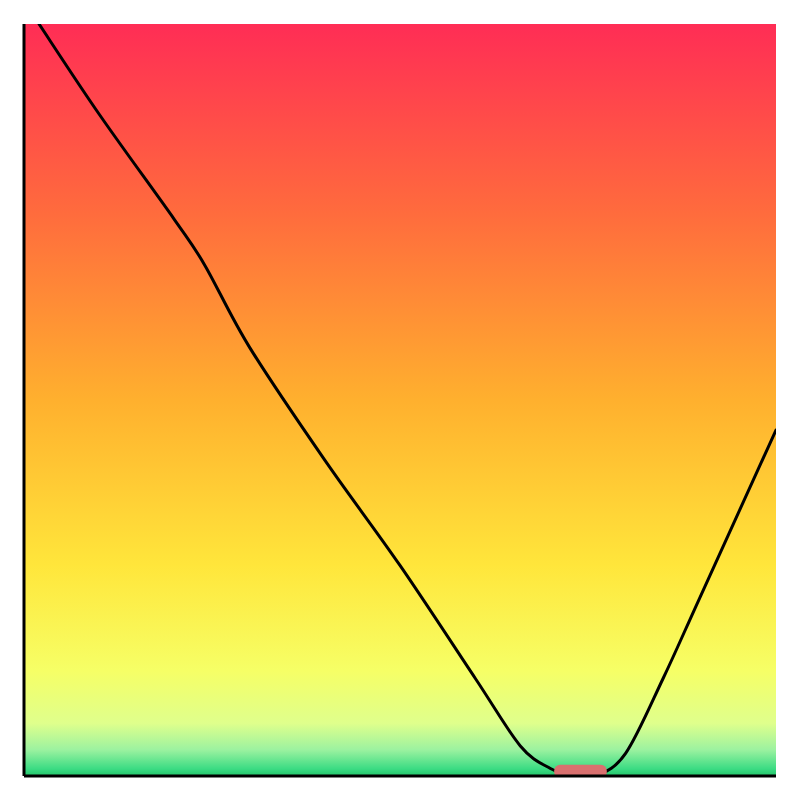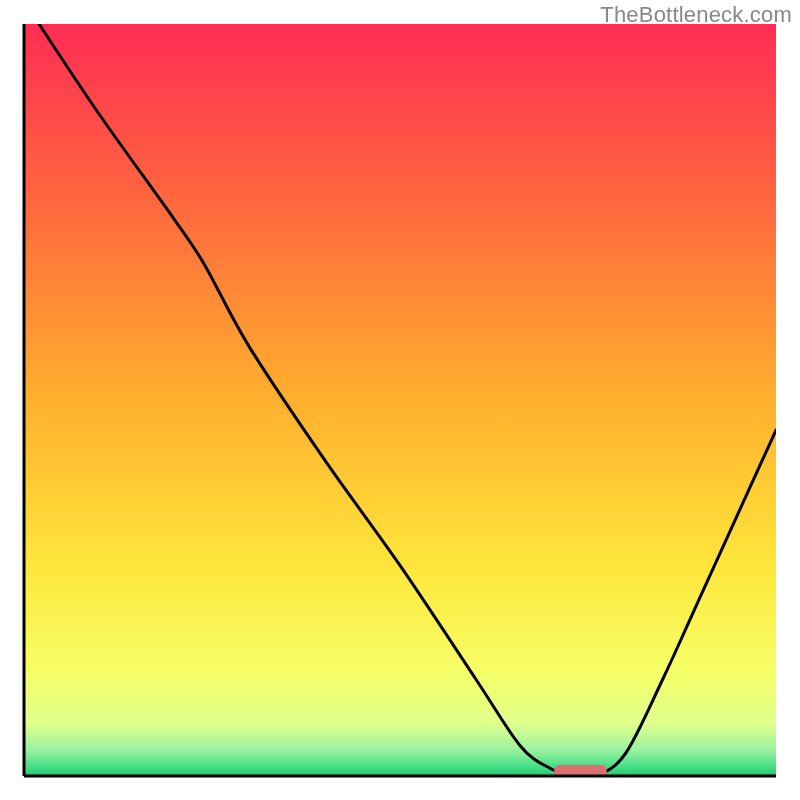--- a/index.html
+++ b/index.html
@@ -27,21 +27,20 @@
     z-index: 10;
   }
   svg {
     display: block;
   }
 </style>
 </head>
 <body>
 
 <div class="chart-wrap">
-  <div class="watermark">TheBottleneck.com</div>
 
   <svg id="chart-svg" width="800" height="800" viewBox="0 0 800 800">
     <defs>
       <linearGradient id="bg-grad" x1="0" y1="0" x2="0" y2="1">
           <stop offset="0%" stop-color="#ff2d55"></stop>
           <stop offset="25%" stop-color="#ff6b3d"></stop>
           <stop offset="50%" stop-color="#ffb02e"></stop>
           <stop offset="72%" stop-color="#ffe63b"></stop>
           <stop offset="86%" stop-color="#f6ff66"></stop>
           <stop offset="93%" stop-color="#dfff8c"></stop>

